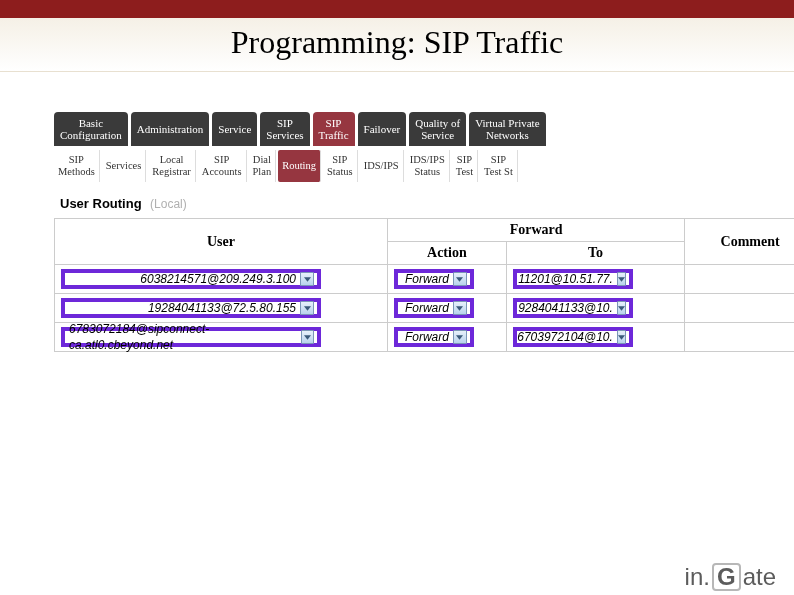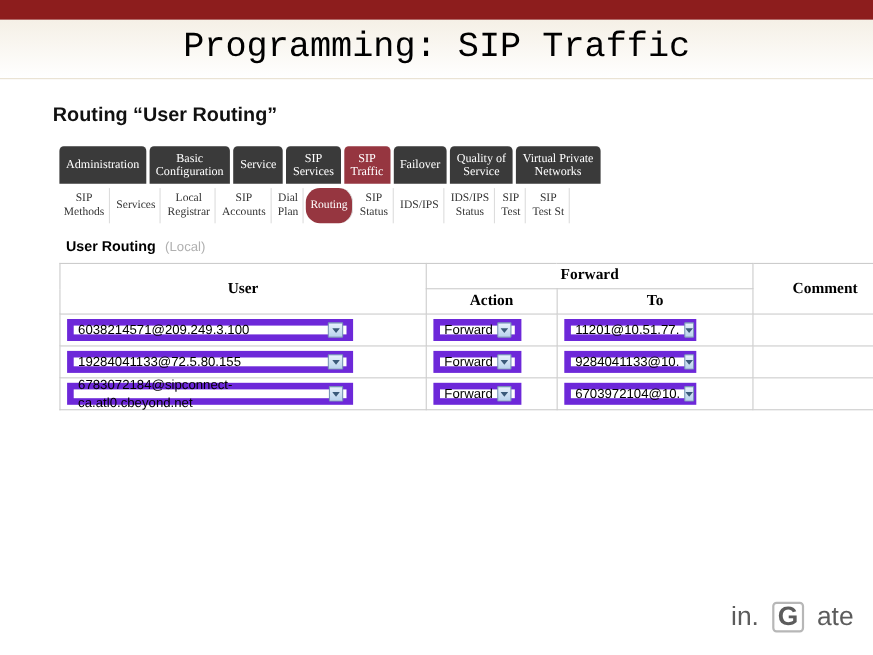--- a/index.html
+++ b/index.html
@@ -16,21 +16,21 @@
     height: 18px;
     width: 100%;
   }
   .title-area {
     background: linear-gradient(to bottom, #f5f0e6 0%, #ffffff 100%);
     padding: 6px 0 10px 0;
     text-align: center;
     border-bottom: 1px solid #e8e0d0;
   }
   .title {
-    font-family: Liberation Mono, monospace;
+    font-family: Liberation Serif, serif;
     font-size: 32px;
     color: #000;
   }
   .content {
     padding: 22px 40px 0 48px;
   }
   .subtitle {
     font-weight: bold;
     font-size: 18px;
     color: #111;
@@ -106,21 +106,21 @@
     line-height: 1.15;
     min-height: 30px;
     display: flex;
     align-items: center;
     justify-content: center;
     white-space: pre-line;
   }
   .sub-tab.active {
     background: #963640;
     color: #fff;
-    border-radius: 13px;
+    border-radius: 2px;
   }
 
   .section-head {
     padding: 4px 6px 6px 6px;
   }
   .section-head b { font-size: 13px; }
   .help-link { color: #b0b0b0; font-size: 12px; margin-left: 4px; }
 
   table.routing {
     border-collapse: collapse;
@@ -138,83 +138,83 @@
     font-family: "Times New Roman", serif;
     font-weight: bold;
     font-size: 14px;
   }
   table.routing td {
     padding: 4px 6px;
   }
   .sel-input {
     display: flex;
     align-items: center;
-    justify-content: space-between;
-    border: 6px solid #6d28d9;
+    justify-content: flex-end;
+    border: 4px solid #6d28d9;
     background: #fff;
     font-size: 12px;
     padding: 1px 3px 1px 4px;
     text-align: left;
     height: 20px;
     line-height: 16px;
+    font-style: italic;
   }
   .sel-input .chev {
     width: 14px;
     height: 14px;
     background: linear-gradient(#e7f1fb, #b9d3ed);
     border: 1px solid #7a96b7;
     border-radius: 1px;
     display: flex;
     align-items: center;
     justify-content: center;
     margin-left: 4px;
   }
   .sel-input .chev svg { width: 7px; height: 5px; }
   .user-col .sel-input { width: 260px; }
   .action-col .sel-input { width: 80px; }
   .to-col .sel-input { width: 120px; }
 
   .logo {
     position: absolute;
     right: 18px;
-    bottom: 20px;
+    bottom: 4px;
     font-family: Arial, sans-serif;
     font-size: 24px;
     color: #5c5c5c;
     display: flex;
     align-items: flex-end;
-    gap: 12px;
+    gap: 2px;
   }
   .logo .g-outer {
     border: 2px solid #b7b7b7;
     border-radius: 4px;
     padding: 0 3px;
     font-weight: bold;
     color: #5c5c5c;
     line-height: 1;
   }
 </style>
 </head>
 <body>
 
 <div class="top-bar"></div>
 <div class="title-area">
   <div class="title">Programming: SIP Traffic</div>
 </div>
 
 <div class="content">
-  <div class="subtitle">Routing “User Routing”</div>
 
 
   <div class="ui-area">
 
     <div class="nav-tabs" id="nav-tabs">
-        <div class="nav-tab">Administration</div>
         <div class="nav-tab">Basic
 Configuration</div>
+        <div class="nav-tab">Administration</div>
         <div class="nav-tab">Service</div>
         <div class="nav-tab">SIP
 Services</div>
         <div class="nav-tab active">SIP
 Traffic</div>
         <div class="nav-tab">Failover</div>
         <div class="nav-tab">Quality of
 Service</div>
         <div class="nav-tab">Virtual Private
 Networks</div>

